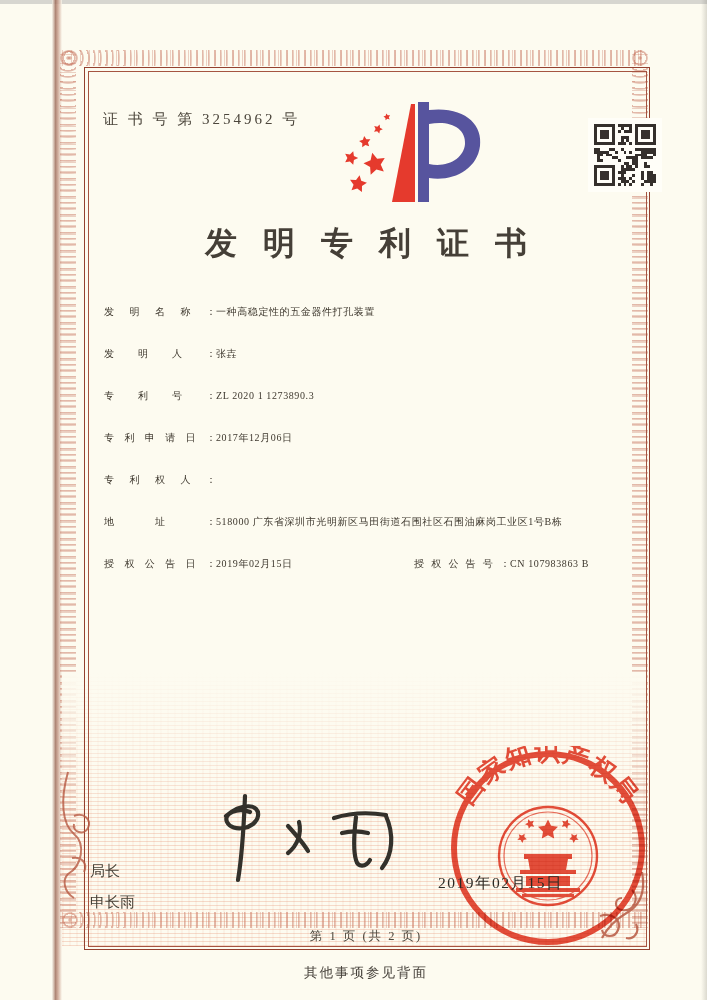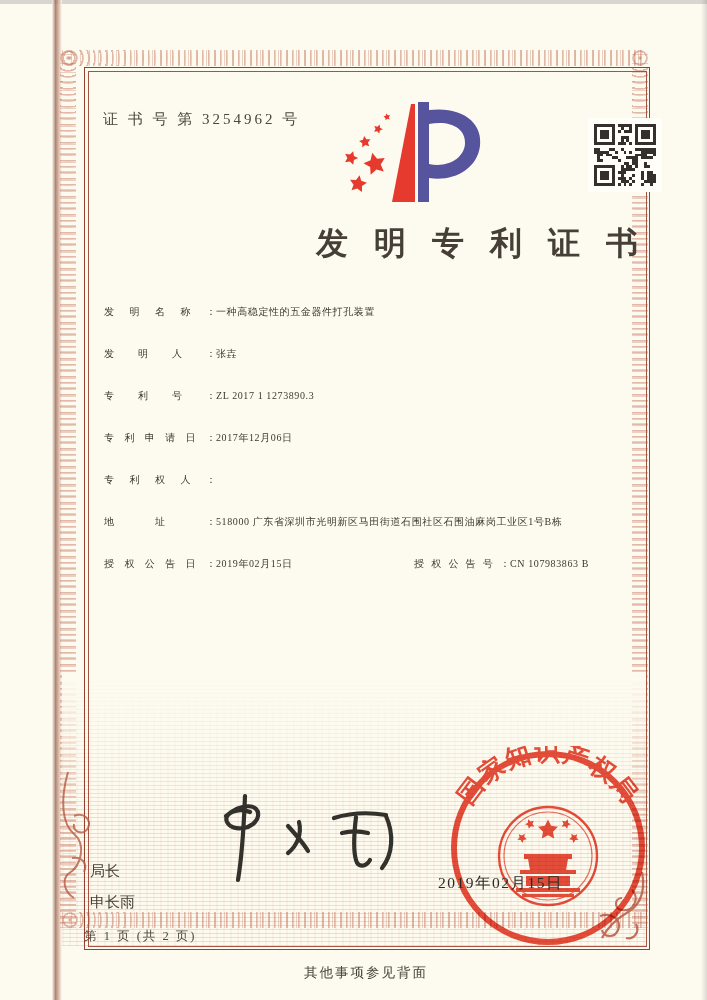--- a/index.html
+++ b/index.html
@@ -31,35 +31,35 @@
   .frame-inner{position:absolute;inset:2.5px;border:.8px solid #a55441;}
   
   .texture{position:absolute;left:62px;top:672px;width:584px;height:274px;
      background:
        linear-gradient(#fdfbf0, rgba(253,251,240,0) 55%),
        repeating-linear-gradient(0deg, rgba(224,124,90,.26) 0 1px, transparent 1px 4px),
        repeating-linear-gradient(90deg, rgba(224,124,90,.07) 0 2px, transparent 2px 7px);}
   .cert-no{position:absolute;left:103px;top:110px;font-size:15px;letter-spacing:3px;color:#4c463c;}
   .logo{position:absolute;left:318px;top:98px;}
   .qr{position:absolute;left:588px;top:118px;width:74px;height:74px;background:#fffef8;}
-  .title{position:absolute;left:84px;top:222px;width:564px;text-align:right;
-         font-size:32px;font-weight:bold;color:#453f37;letter-spacing:26px;text-indent:26px;margin-left:16px;}
+  .title{position:absolute;left:84px;top:222px;width:564px;text-align:center;
+         font-size:32px;font-weight:bold;color:#453f37;letter-spacing:26px;text-indent:26px;}
   .fields{position:absolute;left:104px;top:300px;width:528px;color:#3e382e;}
   .f-row{display:flex;margin-bottom:19px;font-size:10px;line-height:23px;}
   .f-label{flex:0 0 112px;text-align:justify;text-align-last:justify;letter-spacing:0;}
   .f-value{flex:1;letter-spacing:.6px;}
   .f-label2{flex:0 0 96px;text-align:justify;text-align-last:justify;margin-left:48px;}
   .paras{position:absolute;left:103px;top:620px;width:528px;font-size:13.8px;line-height:24.5px;
          color:#4a4337;text-align:justify;font-style:italic;}
   .paras p{margin:0;text-indent:2em;}
   .director{position:absolute;left:90px;top:820px;font-size:15px;color:#453f35;line-height:31px;margin-top:36px;}
   .sign{position:absolute;left:196px;top:786px;}
   .seal{position:absolute;left:446px;top:746px;mix-blend-mode:multiply;opacity:.92;}
   .seal-date{position:absolute;left:438px;top:873px;width:190px;font-size:15.5px;color:#2c2a24;letter-spacing:1.5px;}
-  .page-ind{position:absolute;left:84px;top:928px;width:564px;font-size:12.5px;
+  .page-ind{position:absolute;left:84px;top:928px;width:564px;text-align:center;font-size:12.5px;
             letter-spacing:2px;color:#4c463c;}
   .back-note{position:absolute;left:84px;top:964px;width:564px;text-align:center;font-size:13.5px;
              letter-spacing:2px;color:#46413a;}
 </style>
 </head>
 <body>
 
 <div class="paper">
   <div class="edge-top"></div>
   <div class="edge-right"></div>
@@ -250,21 +250,21 @@
     <div class="f-row">
       <span class="f-label">发明名称：</span>
       <span class="f-value">一种高稳定性的五金器件打孔装置</span>
     </div>
     <div class="f-row">
       <span class="f-label">发明人：</span>
       <span class="f-value">张壵</span>
     </div>
     <div class="f-row">
       <span class="f-label">专利号：</span>
-      <span class="f-value">ZL 2017 1 1273890.3</span>
+      <span class="f-value">ZL 2020 1 1273890.3</span>
     </div>
     <div class="f-row">
       <span class="f-label">专利申请日：</span>
       <span class="f-value">2017年12月06日</span>
     </div>
     <div class="f-row">
       <span class="f-label">专利权人：</span>
     </div>
     <div class="f-row">
       <span class="f-label">地址：</span>

